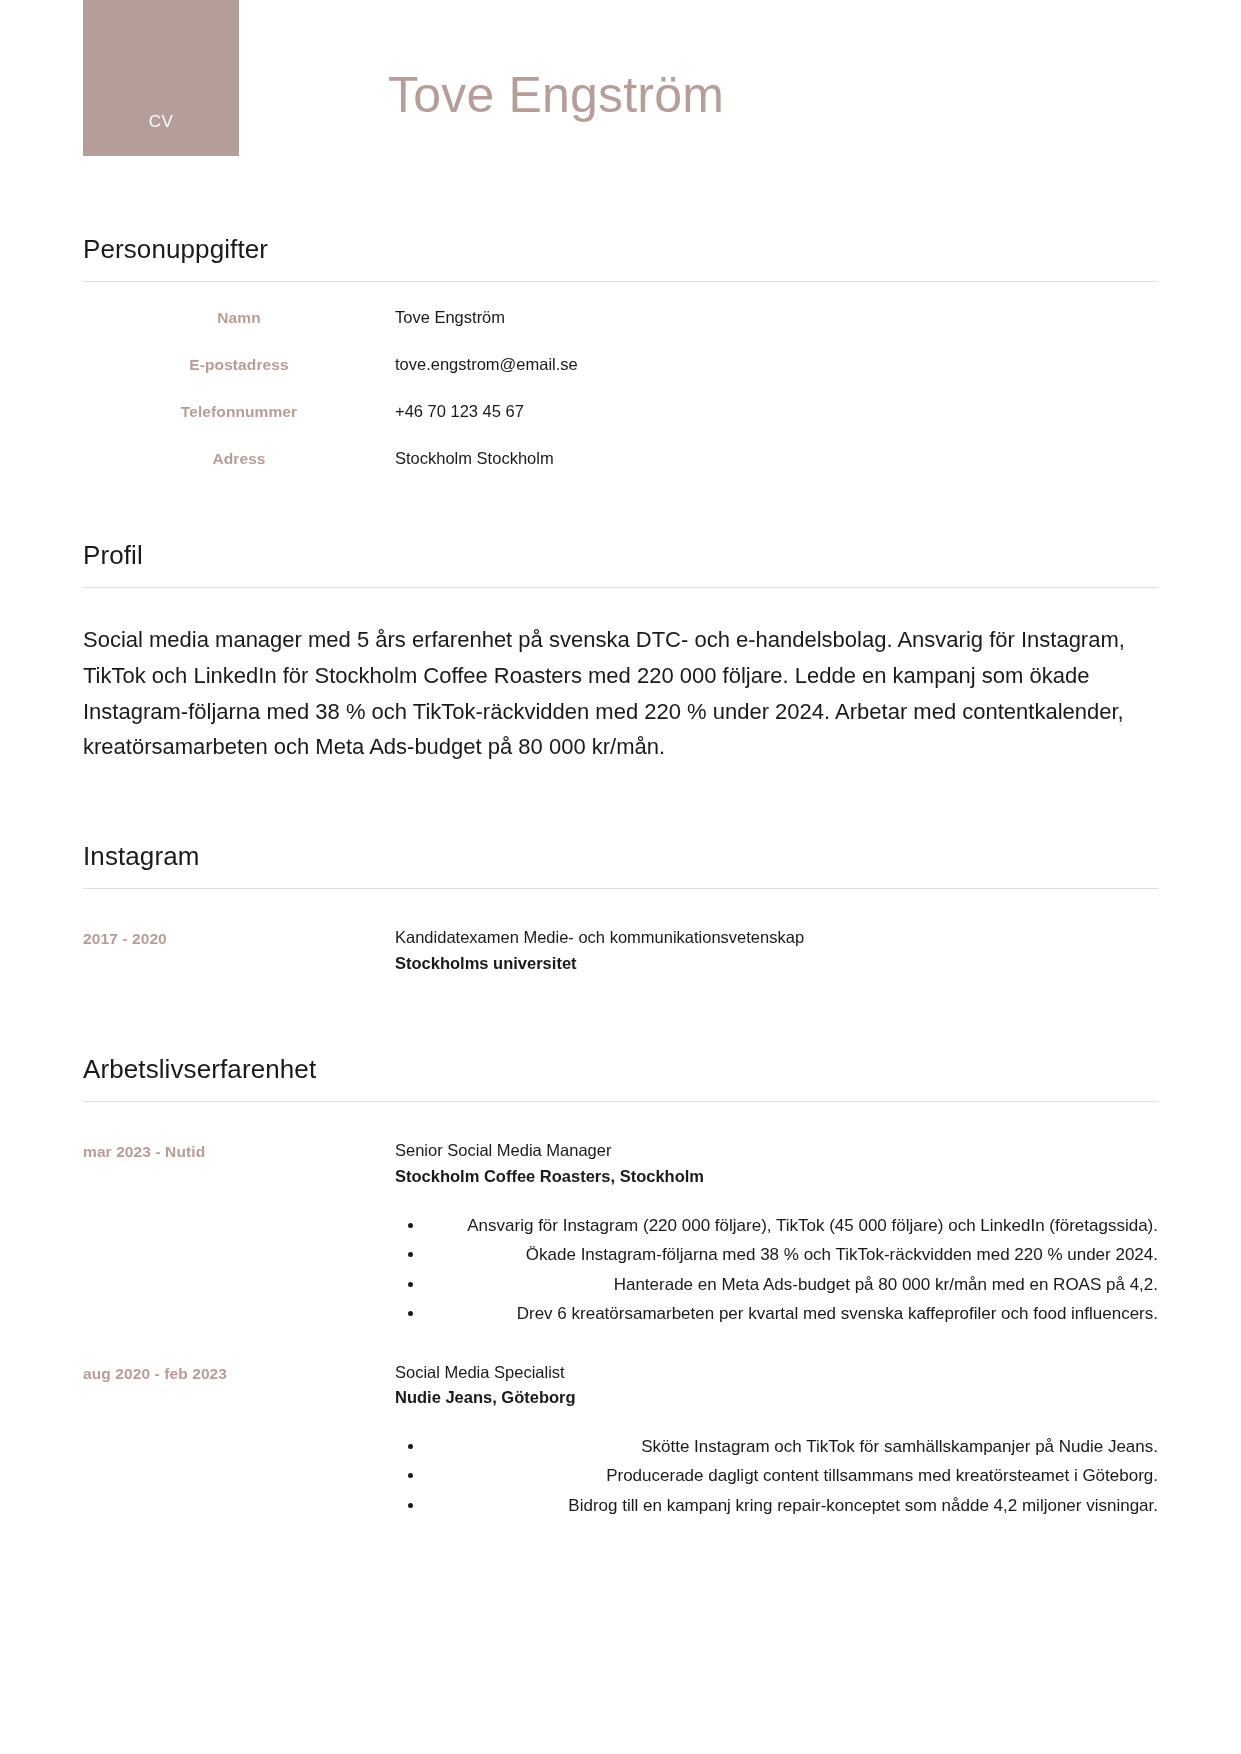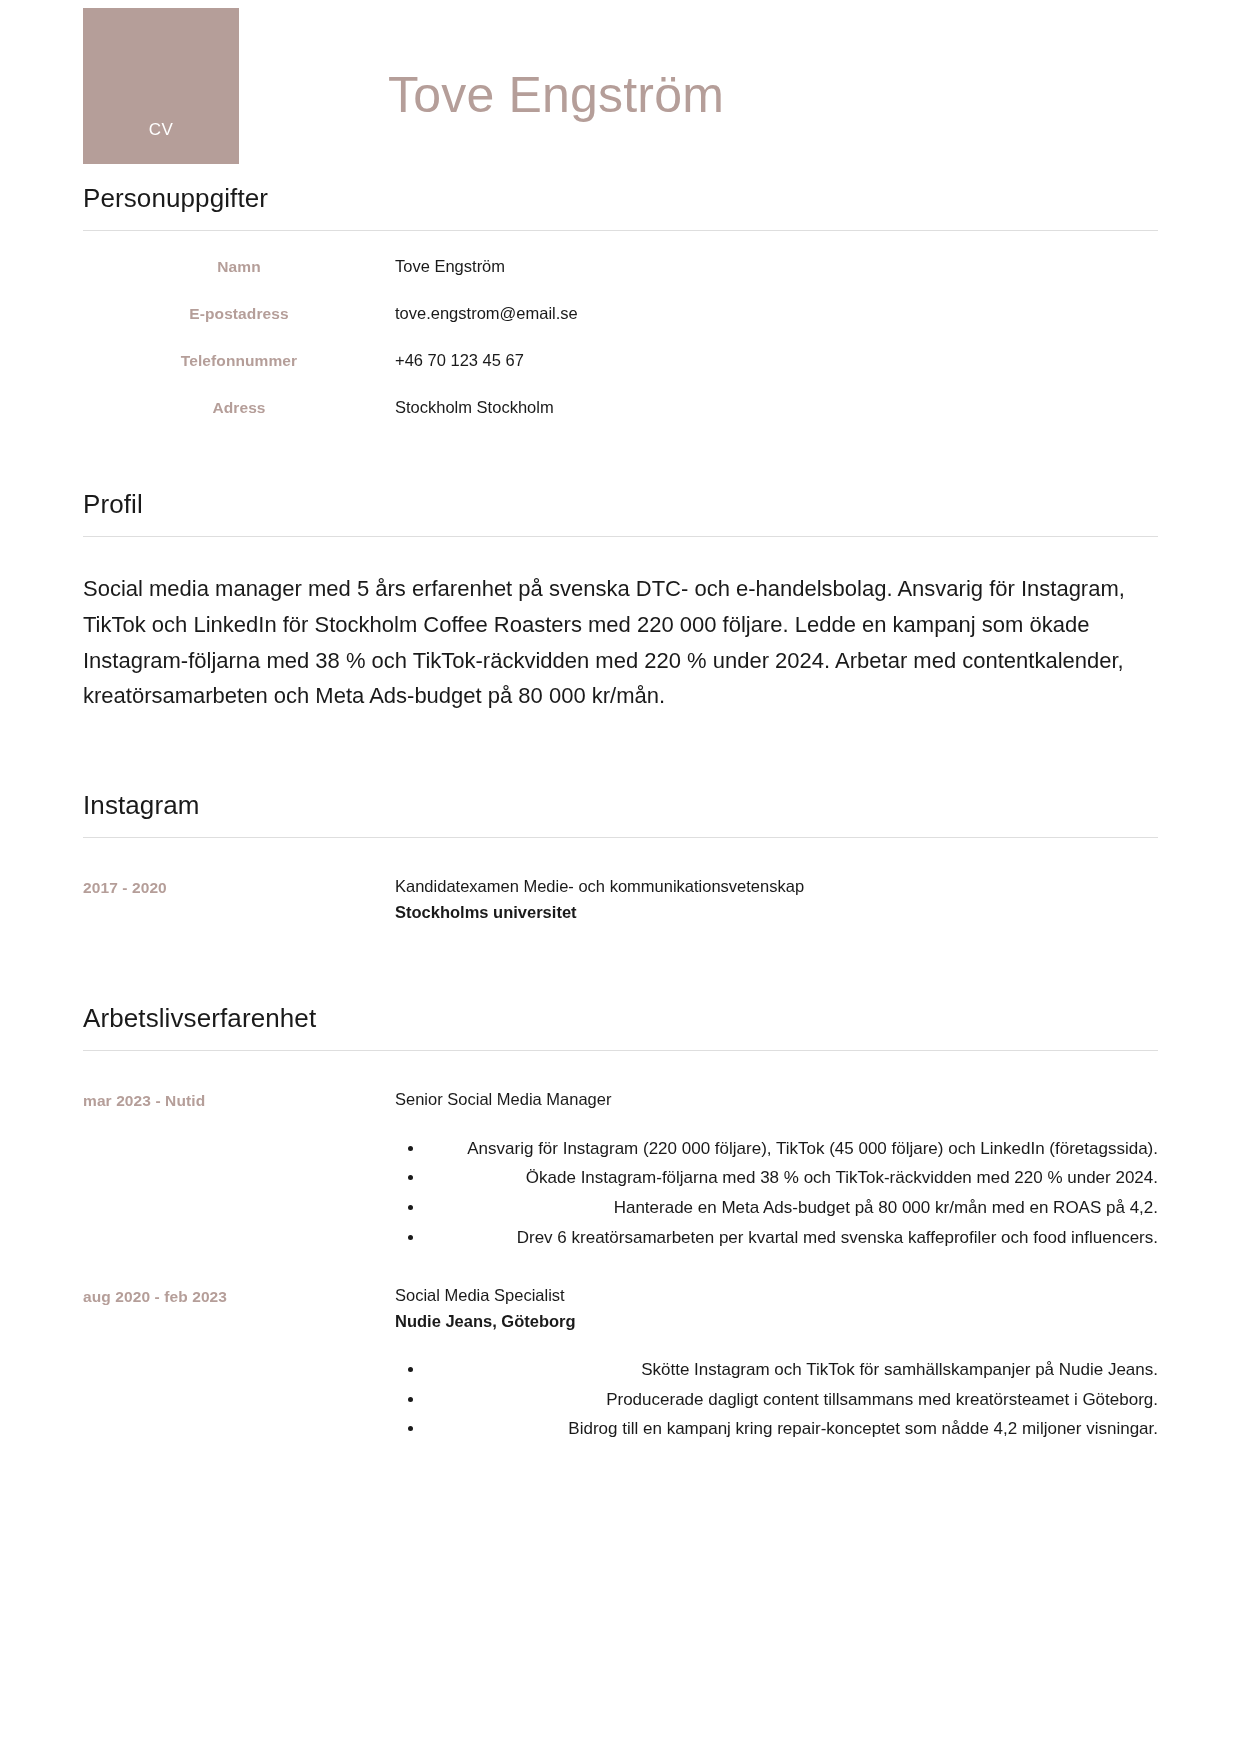--- a/index.html
+++ b/index.html
@@ -27,21 +27,21 @@
 
   
   .header {
     position: relative;
     height: 158px;
     display: block;
   }
   .cv-badge {
     position: absolute;
     left: 83px;
-    top: 8px;
+    top: 0;
     width: 156px;
     height: 156px;
     background: #b59e99;
     color: #ffffff;
     display: flex;
     align-items: flex-end;
     justify-content: center;
     padding-bottom: 24px;
     font-size: 17px;
     letter-spacing: 0.4px;
@@ -156,21 +156,21 @@
   }
   .bullets li {
     font-size: 17px;
     line-height: 1.62;
     color: #1a1a1a;
     margin-bottom: 2px;
     padding-left: 12px;
   }
 
   
-  .sp-personal-title { margin-top: 25px; }
+  .sp-personal-title { margin-top: 76px; }
   .sp-profile-title  { margin-top: 72px; }
   .sp-profile-body   { margin-top: 34px; }
   .sp-edu-title      { margin-top: 76px; }
   .sp-edu-body       { margin-top: 36px; }
   .sp-exp-title      { margin-top: 78px; }
   .sp-exp-body       { margin-top: 36px; }
   .sp-entry-gap      { margin-top: 30px; }
 </style>
 </head>
 <body>
@@ -235,20 +235,21 @@
     </section>
 
     <section class="section sp-exp-title">
       <h2 class="section-title">Arbetslivserfarenhet</h2>
       <div class="rule"></div>
 
       <div class="entry sp-exp-body">
         <div class="entry-date">mar 2023 - Nutid</div>
         <div class="entry-main">
           <div class="entry-title">Senior Social Media Manager</div>
+          <div class="entry-sub">Stockholm Coffee Roasters, Stockholm</div>
           <ul class="bullets">
             <li>Ansvarig för Instagram (220 000 följare), TikTok (45 000 följare) och LinkedIn (företagssida).</li>
             <li>Ökade Instagram-följarna med 38 % och TikTok-räckvidden med 220 % under 2024.</li>
             <li>Hanterade en Meta Ads-budget på 80 000 kr/mån med en ROAS på 4,2.</li>
             <li>Drev 6 kreatörsamarbeten per kvartal med svenska kaffeprofiler och food influencers.</li>
           </ul>
         </div>
       </div>
 
       <div class="entry sp-entry-gap">

